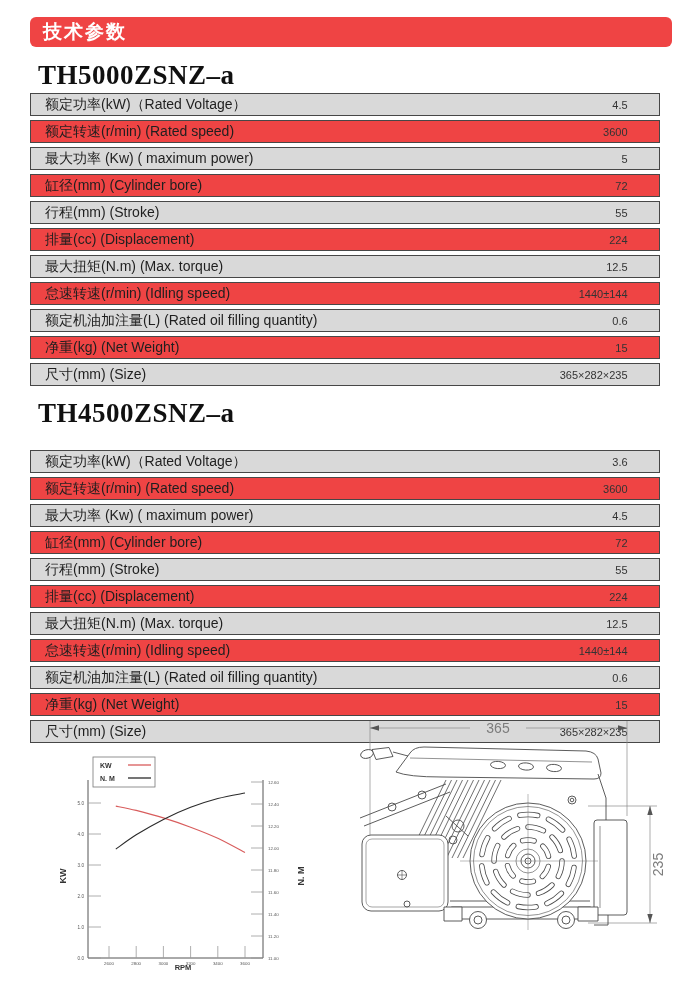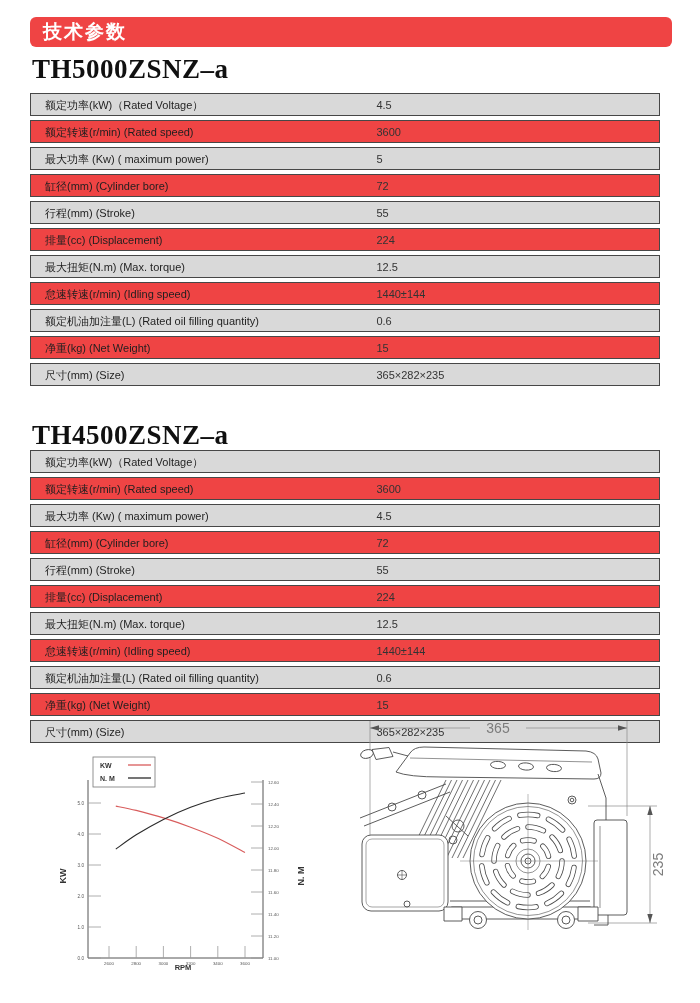--- a/index.html
+++ b/index.html
@@ -6,41 +6,41 @@
   body{
     width:700px;height:1003px;position:relative;background:#ffffff;
     font-family:"Liberation Sans","DejaVu Sans",sans-serif;overflow:hidden;
   }
   .header-bar{
     position:absolute;left:30px;top:17px;width:642px;height:30px;
     border-radius:6px;color:#fff;font-size:19px;font-weight:bold;
     line-height:30px;padding-left:13px;box-sizing:border-box;letter-spacing:2px;
   }
   .model-title{
-    position:absolute;left:32px;margin:0;
+    position:absolute;left:32px;margin:6px;
     font-family:"Liberation Serif","DejaVu Serif",serif;
     font-size:27px;font-weight:bold;color:#101010;letter-spacing:.5px;
   }
   #model-title-0{top:54px}
-  #model-title-1{top:420px}
+  #model-title-1{top:392px}
   .spec-table{position:absolute;left:30px;width:630px;}
   #table-0{top:93px}
   #table-1{top:450px}
   .spec-row{
     position:relative;height:23.4px;margin-bottom:3.6px;
     border:1.5px solid #474747;box-sizing:border-box;background:#ef4444;
   }
   .spec-row.shaded{background:#d9d9d9;}
   .spec-label{
     position:absolute;left:14px;top:50%;transform:translateY(-50%);
-    font-size:11px;color:#1f1f1f;white-space:nowrap;
+    font-size:14px;color:#1f1f1f;white-space:nowrap;
   }
   .spec-value{
     position:absolute;left:55%;width:40%;top:50%;transform:translateY(-50%);
-    text-align:left;font-size:11px;color:#333;
+    text-align:right;font-size:11px;color:#333;
   }
   #chart-wrap{position:absolute;left:45px;top:748px;width:300px;height:250px;}
   #engine-wrap{position:absolute;left:350px;top:708px;width:348px;height:248px;}
   svg text{font-family:"Liberation Sans","DejaVu Sans",sans-serif;}
 </style>
 </head>
 <body>
 
 <div class="header-bar" style="background: #ef4444;">技术参数</div>
 
@@ -89,20 +89,21 @@
     <div class="spec-row shaded">
       <span class="spec-label">尺寸(mm) (Size)</span>
       <span class="spec-value">365×282×235</span>
     </div>
   </div>
 
 <h2 id="model-title-1" class="model-title">TH4500ZSNZ–a</h2>
 <div id="table-1" class="spec-table">
     <div class="spec-row shaded">
       <span class="spec-label">额定功率(kW)（Rated Voltage）</span>
+      <span class="spec-value">3.6</span>
     </div>
     <div class="spec-row">
       <span class="spec-label">额定转速(r/min) (Rated speed)</span>
       <span class="spec-value">3600</span>
     </div>
     <div class="spec-row shaded">
       <span class="spec-label">最大功率 (Kw) ( maximum power)</span>
       <span class="spec-value">4.5</span>
     </div>
     <div class="spec-row">

